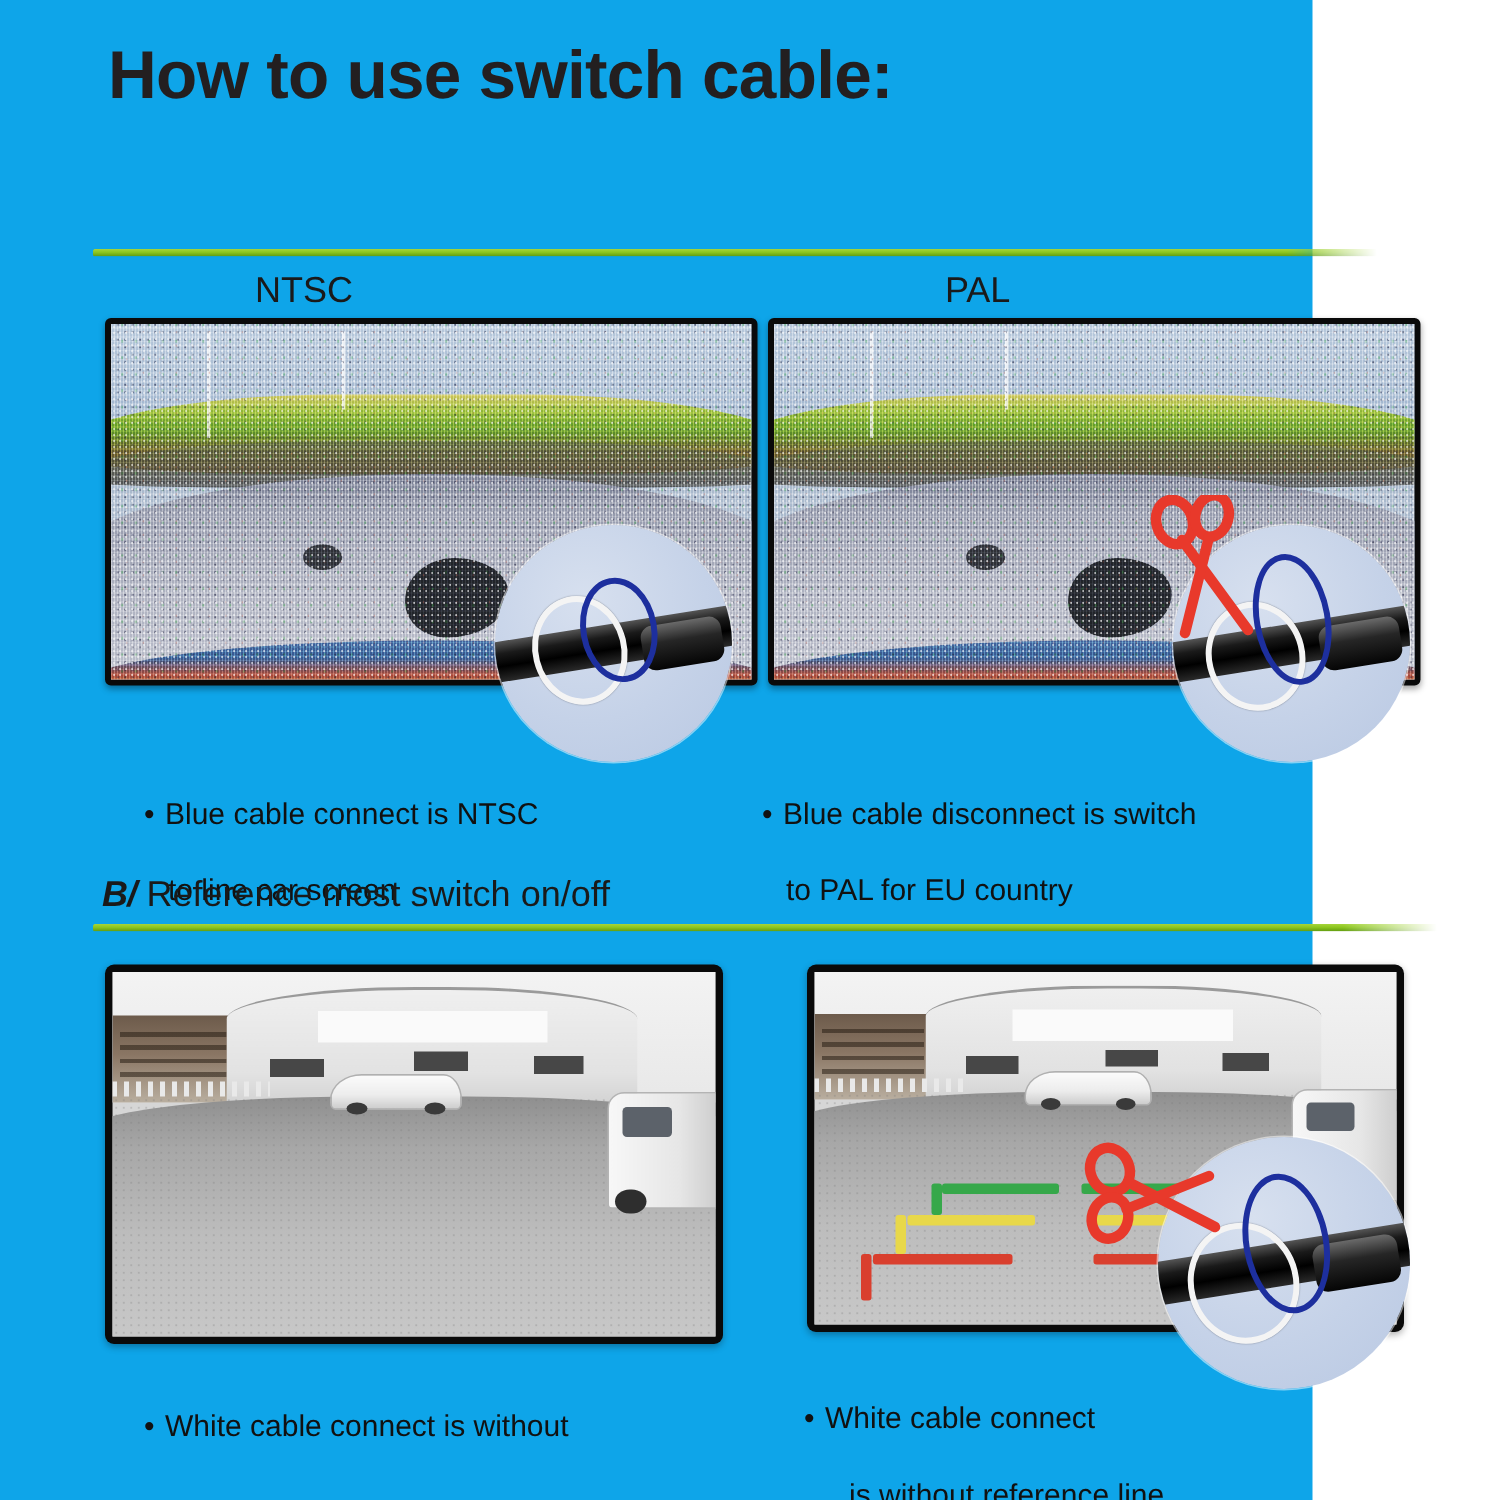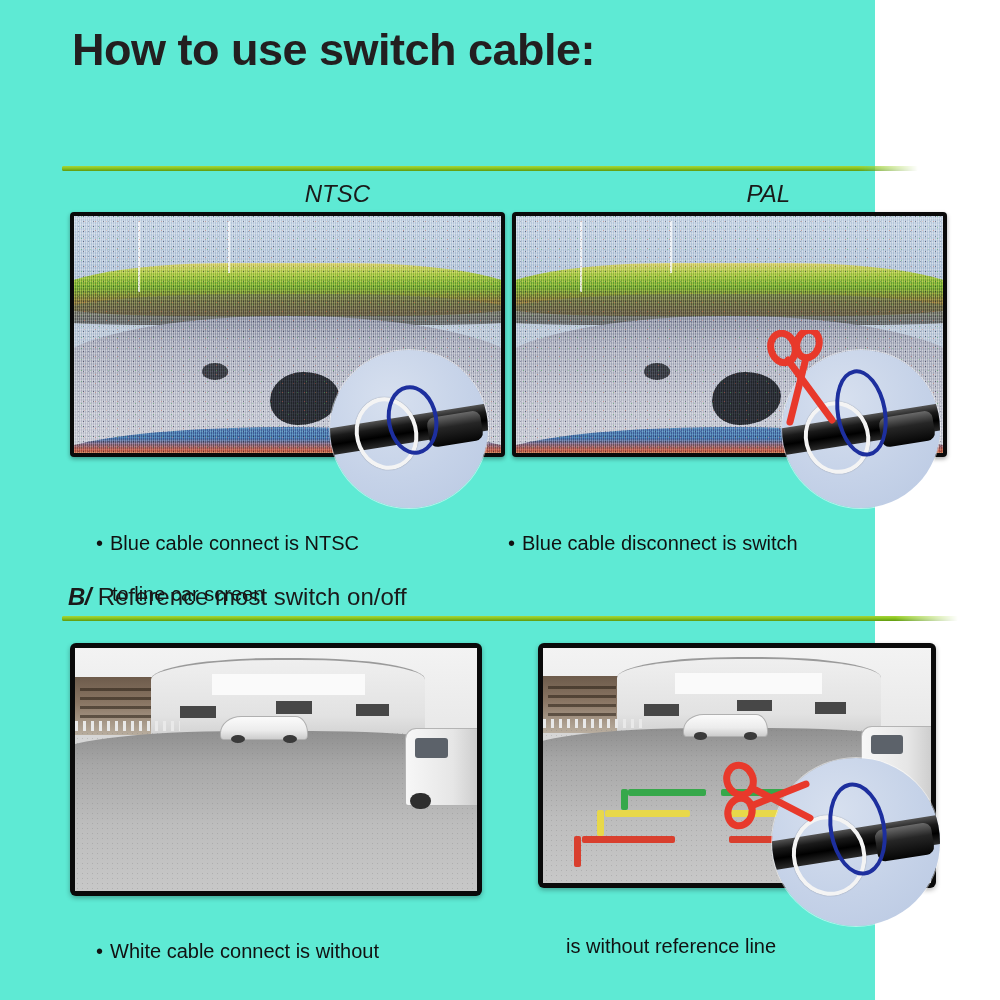--- a/index.html
+++ b/index.html
@@ -2,21 +2,21 @@
 <html><head>
 <meta charset="utf-8">
 <style>
   * { box-sizing: border-box; margin: 0; padding: 0; }
   html, body {
     width: 1000px; height: 1000px;
     background: #ffffff;
     font-family: "Liberation Sans", sans-serif;
     overflow: hidden;
   }
-  .page { position: relative; width: 875px; height: 1000px; background: #5eead4; }
+  .page { position: relative; width: 875px; height: 1000px; background: #0ea5e9; }
 
   
   .title {
     position: absolute; left: 72px; top: 24px;
     font-size: 45px; font-weight: 700; color: #231f20;
     letter-spacing: -0.5px; white-space: nowrap;
   }
 
   
   .sec-head {
@@ -32,21 +32,21 @@
     border-radius: 1px;
   }
   .green-rule.fade-right {
     -webkit-mask-image: linear-gradient(to right, #000 0%, #000 93%, transparent 100%);
             mask-image: linear-gradient(to right, #000 0%, #000 93%, transparent 100%);
   }
 
   
   .sub-label {
     position: absolute; font-size: 24px; color: #1a1a1a;
-    text-align: right; white-space: nowrap; font-style: italic;
+    text-align: left; white-space: nowrap;
   }
 
   
   .shot {
     position: absolute;
     background: #0a0a0a;
     overflow: hidden;
   }
   .shot.tv { border-radius: 4px; padding: 4px; box-shadow: 0 2px 4px rgba(0,0,0,.35); }
   .shot.photo { border-radius: 6px; padding: 5px; box-shadow: 0 2px 5px rgba(0,0,0,.3); }
@@ -293,20 +293,21 @@
     </g>
   </svg>
 
   <div class="caption" style="left:112px; top:505px;">
     <span class="cap-line"><span class="bullet">•</span><span>Blue cable connect is NTSC</span></span>
     <span class="cap-line">to line car screen</span>
   </div>
 
   <div class="caption" style="left:524px; top:505px;">
     <span class="cap-line"><span class="bullet">•</span><span>Blue cable disconnect is switch</span></span>
+    <span class="cap-line">to PAL for EU country</span>
   </div>
 
   <div class="sec-head" style="left:68px; top:583px;">
     <span class="sec-letter">B/</span>
     <span>Reference most switch on/off</span>
   </div>
   <div class="green-rule fade-right" style="left:62px; top:616px; width:896px;"></div>
 
   <div class="shot photo" style="left:70px; top:643px; width:412px; height:253px;">
     <div class="screen lot">
@@ -377,16 +378,17 @@
       <path d="M33 46 L88 24"></path>
     </g>
   </svg>
 
   <div class="caption" style="left:112px; top:913px;">
     <span class="cap-line"><span class="bullet">•</span><span>White cable connect is without</span></span>
     
   </div>
 
   <div class="caption" style="left:552px; top:908px;">
+    <span class="cap-line"><span class="bullet">•</span><span>White cable connect</span></span>
     <span class="cap-line indent">is without reference line</span>
   </div>
 
 </div>
 
 </body></html>

